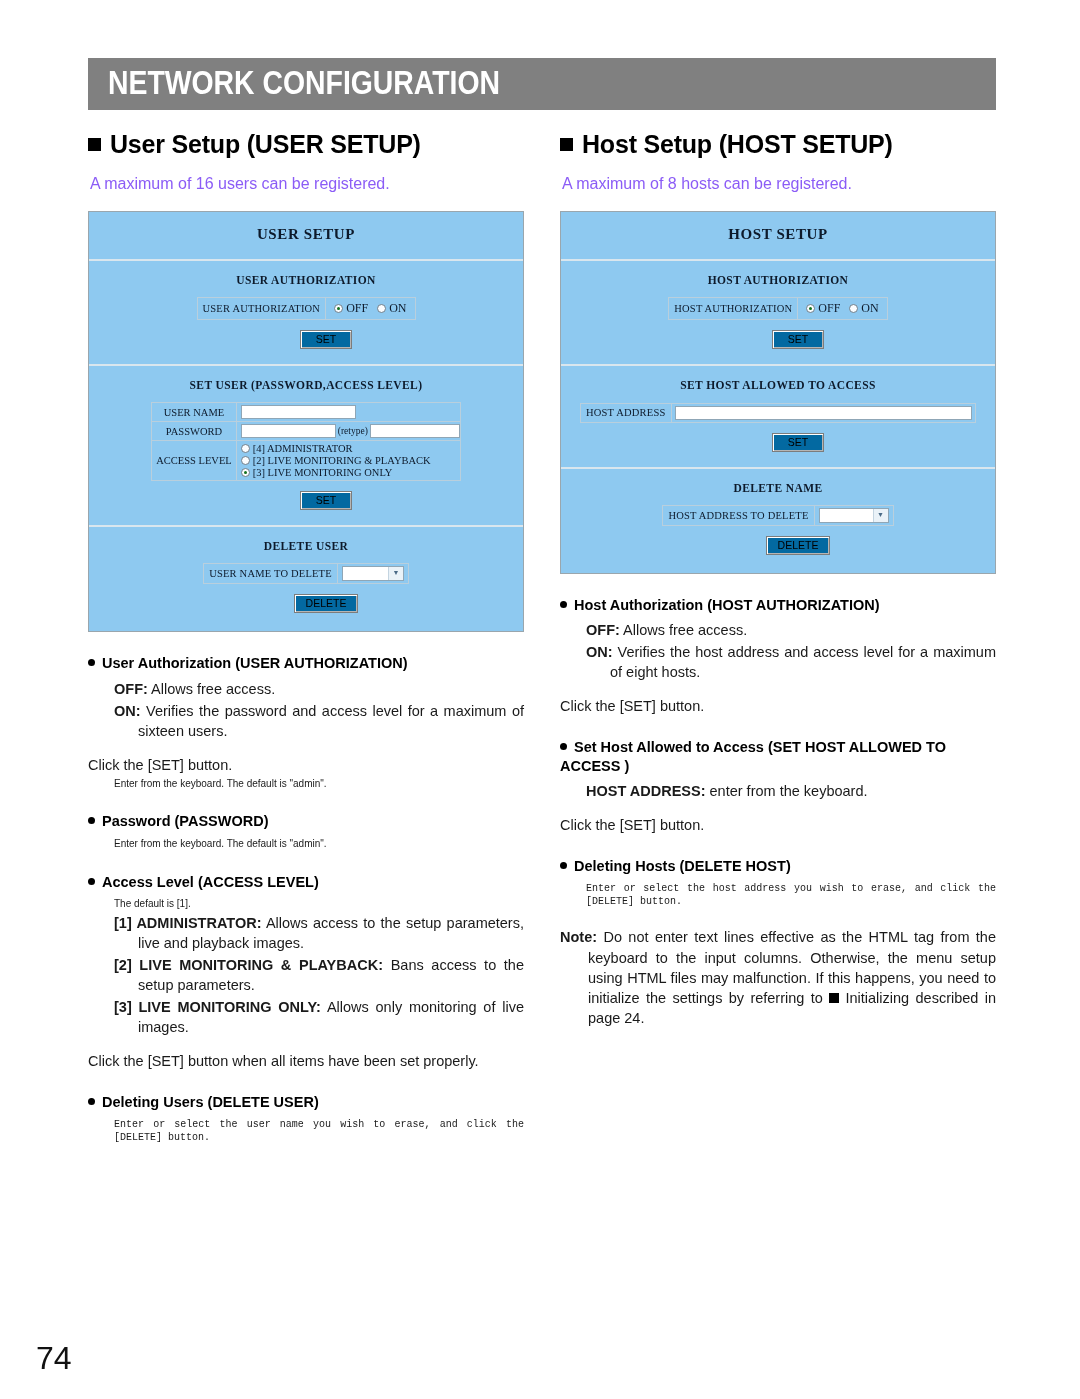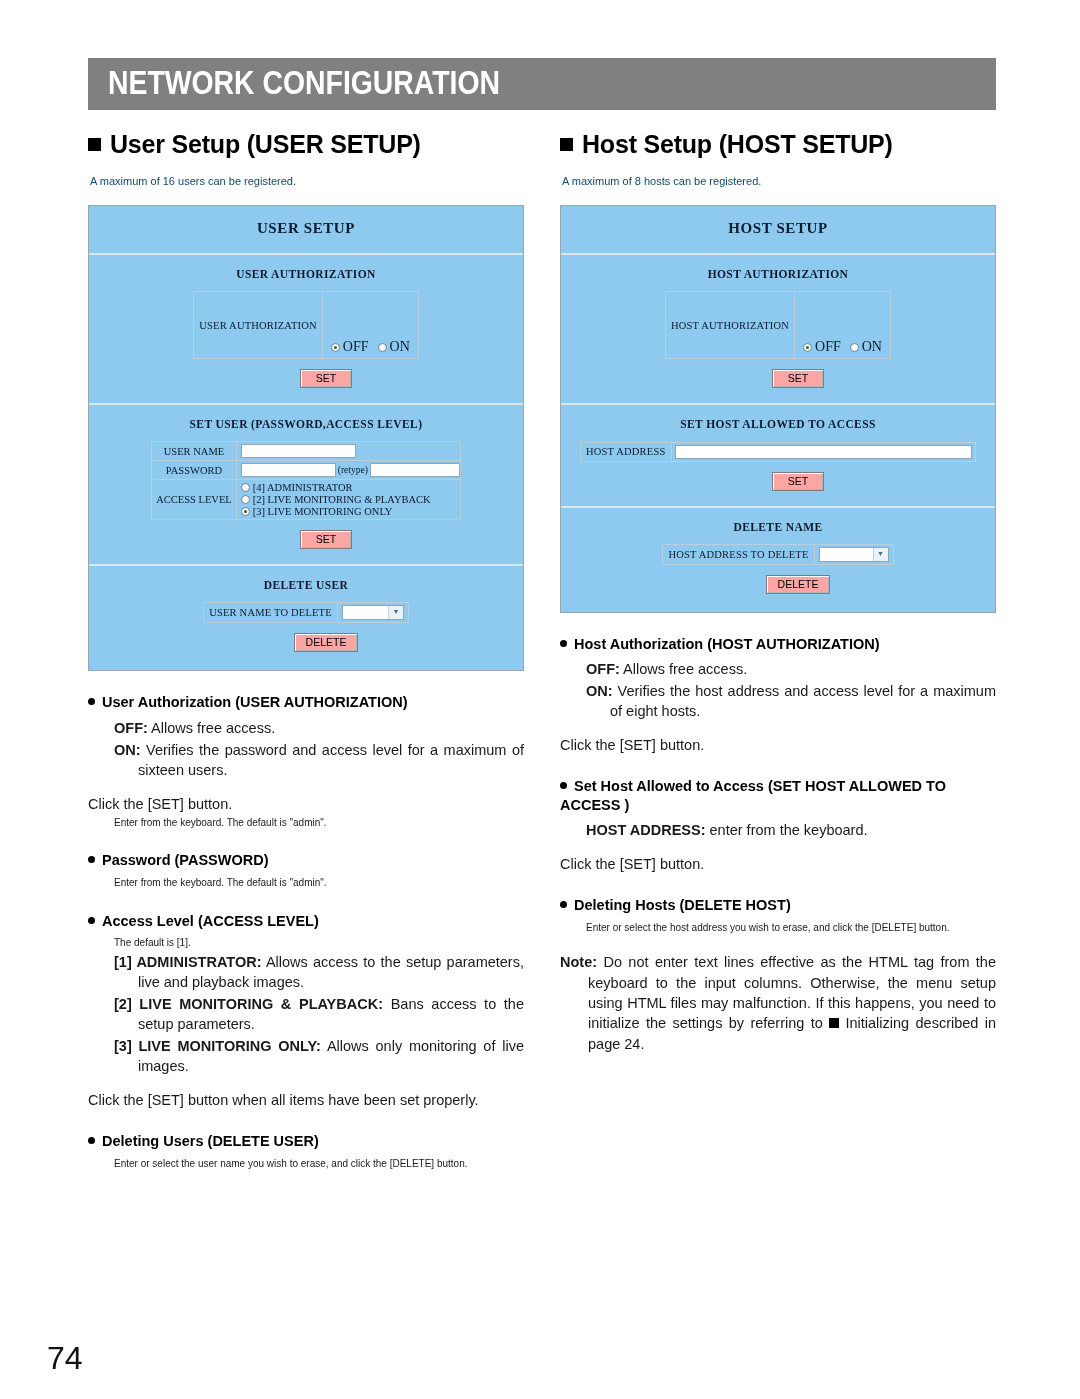--- a/index.html
+++ b/index.html
@@ -58,23 +58,23 @@
   }
   .section-heading .sq {
     display: inline-block;
     width: 13px;
     height: 13px;
     background: #000;
     margin-right: 9px;
     vertical-align: 2px;
   }
   .intro-line {
-    font-size: 11px;
+    font-size: 16px;
     margin: 0 0 18px 2px;
-    color: #0c4a6e;
+    color: #8b5cf6;
   }
 
   
   .panel {
     border: 1px solid #9aa6ad;
     background: #8ec9f0;
     box-sizing: border-box;
     font-family: "Liberation Serif", serif;
     color: #0d1a2b;
   }
@@ -116,22 +116,21 @@
     display: flex;
     align-items: center;
   }
   .fieldlabel.boxed { border-right: 1px solid #b9cfdd; }
 
   .radio-group {
     display: flex;
     align-items: center;
     gap: 9px;
     padding: 3px 8px;
-    font-size: 14px;
-    margin-top: 44px;
+    font-size: 12px;
   }
   .radio-item { display: flex; align-items: center; gap: 3px; white-space: nowrap; }
   .radio {
     width: 9px; height: 9px;
     border-radius: 50%;
     border: 1px solid #6f7f8c;
     background: #fbfdff;
     box-sizing: border-box;
     display: inline-block;
     position: relative;
@@ -148,21 +147,21 @@
 
   
   .btn {
     display: inline-block;
     margin-top: 10px;
     min-width: 52px;
     padding: 2px 11px 3px;
     font-size: 10.5px;
     font-family: "Liberation Sans", sans-serif;
     text-align: center;
-    background: #fca5a5;
+    background: #0369a1;
     border: 1px solid #7c7c7c;
     box-shadow: inset 1px 1px 0 #ffffff, inset -1px -1px 0 #b5b5b5;
     color: #000;
     box-sizing: border-box;
     margin-left: 40px;
   }
 
   
   .tinput {
     background: #ffffff;
@@ -226,21 +225,21 @@
     margin-right: 7px;
     vertical-align: 2px;
   }
   .bullet-head .cont { display: inline; }
   .indent {
     font-size: 10px;
     margin: 2px 0 2px 26px;
     line-height: 1.38;
     color: #1a1a1a;
   }
-  .indent.just { text-align: justify; }
+  .indent.just { text-align: justify; font-family: Liberation Mono, monospace; }
   .hang {
     font-size: 14.5px;
     margin: 2px 0 2px 26px;
     padding-left: 24px;
     text-indent: -24px;
     line-height: 1.38;
     text-align: justify;
     color: #1a1a1a;
   }
   .plain {
@@ -261,21 +260,21 @@
   .note .sq-in {
     display: inline-block;
     width: 10px; height: 10px;
     background: #000;
     vertical-align: 0px;
   }
 
   
   #page-number {
     position: absolute;
-    left: 47px;
+    left: 36px;
     bottom: 22px;
     font-size: 32px;
     color: #111;
   }
 </style>
 </head>
 <body>
 
 <div id="chapter-bar">
   <div id="chapter-title">NETWORK CONFIGURATION</div>

